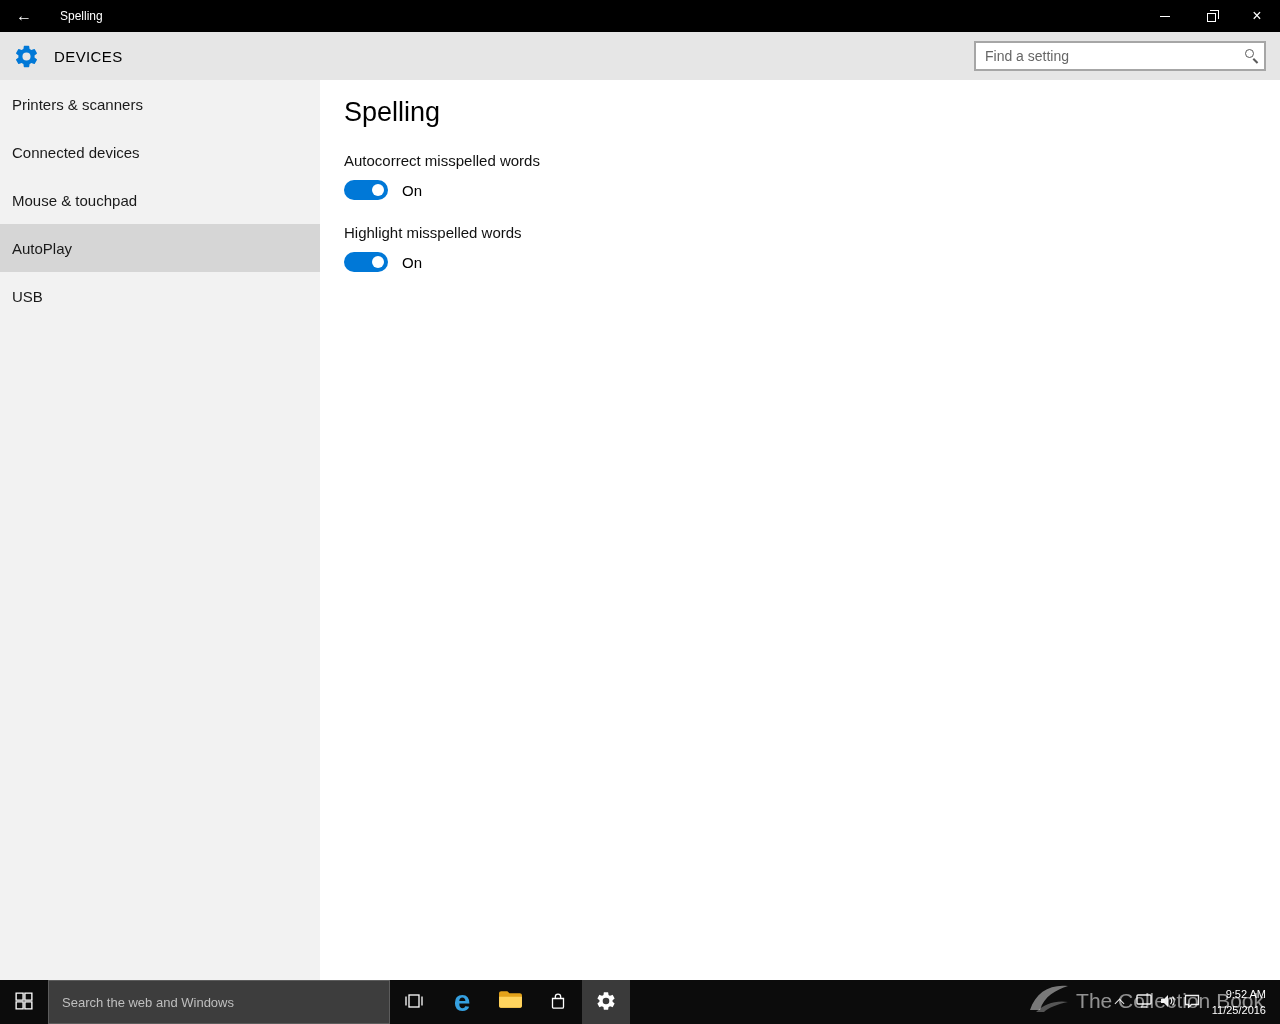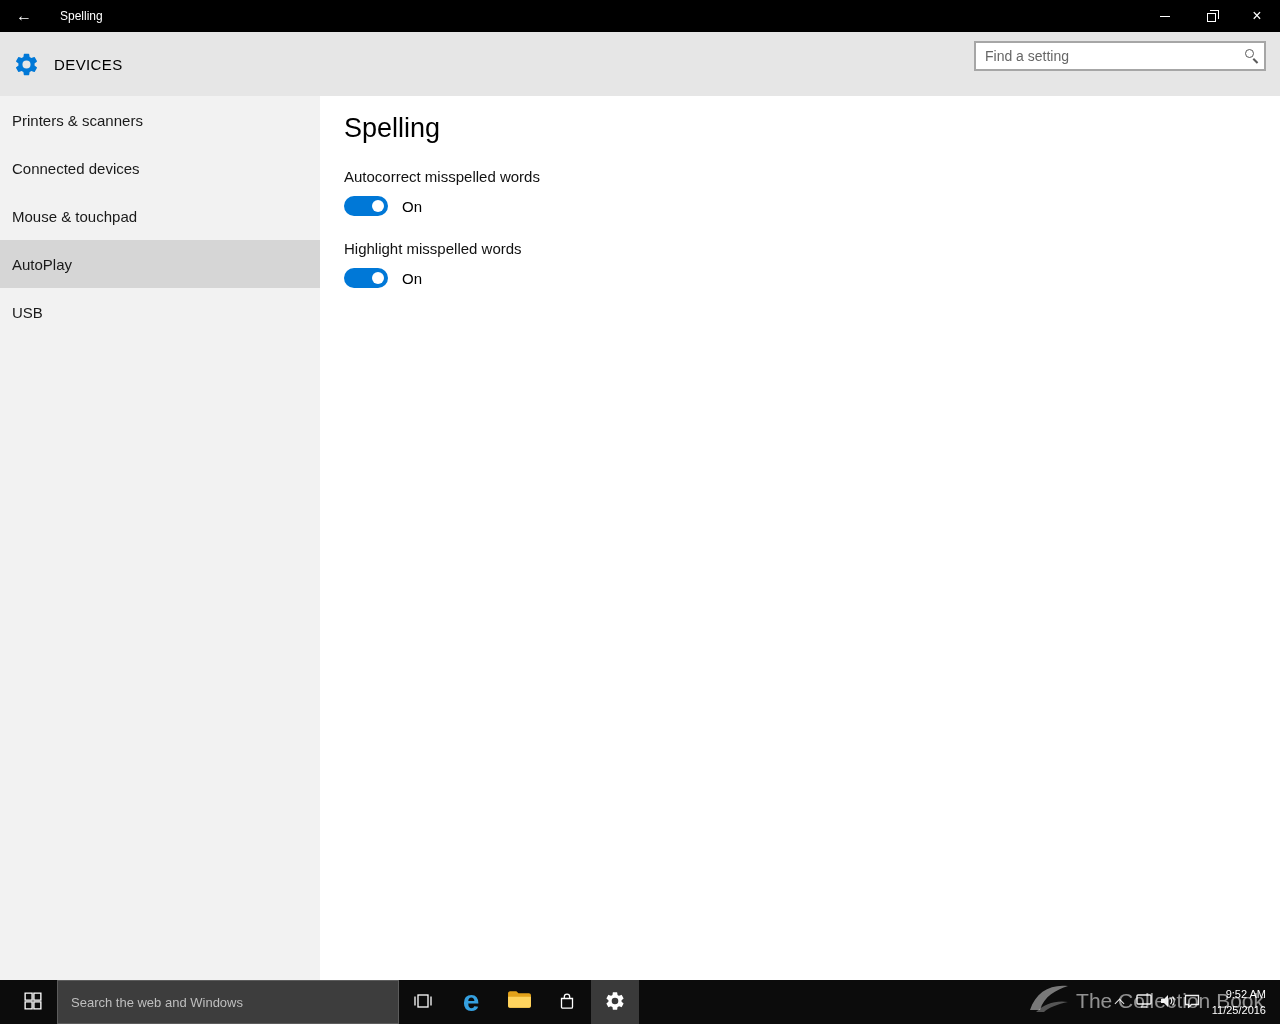--- a/index.html
+++ b/index.html
@@ -11,21 +11,21 @@
   .titlebar { height:32px; background:#000; color:#fff; display:flex; align-items:center; flex:0 0 auto; }
   .back-btn { width:48px; height:32px; background:transparent; border:none; color:#fff; font-size:16px; cursor:pointer; }
   .tb-title { font-size:12px; margin-left:12px; }
   .caption-buttons { margin-left:auto; display:flex; height:100%; }
   .cap-btn { width:46px; height:32px; display:flex; align-items:center; justify-content:center; background:transparent; border:none; color:#fff; cursor:pointer; font-size:16px; }
   .glyph-min { width:10px; height:1px; background:#fff; display:block; }
   .glyph-restore { width:9px; height:9px; border:1px solid #fff; position:relative; display:block; margin-top:2px; }
   .glyph-restore::before { content:""; position:absolute; top:-4px; left:2px; width:8px; height:8px; border-top:1px solid #fff; border-right:1px solid #fff; }
 
   
-  .header { height:64px; background:#e6e6e6; display:flex; align-items:center; position:relative; flex:0 0 auto; }
+  .header { height:48px; background:#e6e6e6; display:flex; align-items:center; position:relative; flex:0 0 auto; }
   .gear-wrap { margin-left:13px; display:flex; align-items:center; }
   .page-title { margin-left:14px; font-size:15px; letter-spacing:.4px; color:#000; }
   .find-box { position:absolute; right:14px; top:9px; width:292px; height:30px; background:#fff; border:2px solid #a6a6a6; }
   .find-box input { width:100%; height:100%; border:none; outline:none; padding:0 30px 0 9px; font-size:14px; color:#333; font-family:"Liberation Sans",sans-serif; background:transparent; }
   .find-box input::placeholder { color:#666; opacity:1; }
   .mag { position:absolute; right:10px; top:6px; width:9px; height:9px; border:1.5px solid #595959; border-radius:50%; cursor:pointer; }
   .mag::after { content:""; position:absolute; left:8px; top:8px; width:6px; height:1.5px; background:#595959; transform:rotate(45deg); transform-origin:0 0; }
 
   
   .app-body { flex:1 1 auto; display:flex; background:#fff; min-height:0; }
@@ -37,21 +37,21 @@
   .content { flex:1; padding-left:24px; }
   .section-title { font-size:27px; font-weight:300; color:#000; margin-top:17px; }
   .setting { margin-top:24px; }
   .setting-label { font-size:15px; color:#111; }
   .toggle-row { margin-top:11px; display:flex; align-items:center; }
   .toggle { width:44px; height:20px; border-radius:10px; background:var(--accent,#0078d7); position:relative; cursor:pointer; flex:0 0 auto; }
   .toggle .knob { position:absolute; right:4px; top:4px; width:12px; height:12px; border-radius:50%; background:#fff; }
   .toggle-state { margin-left:14px; font-size:15px; color:#000; }
 
   
-  .taskbar { height:44px; flex:0 0 44px; background:#0c0c0c; display:flex; align-items:stretch; position:relative;padding-left:9px; }
+  .taskbar { height:44px; flex:0 0 44px; background:#0c0c0c; display:flex; align-items:stretch; position:relative; }
   .tb-btn { width:48px; display:flex; align-items:center; justify-content:center; background:transparent; border:none; cursor:pointer; }
   .tb-btn.active { background:#3a3a3a; }
   .tb-search { width:342px; flex:0 0 342px; position:relative; }
   .tb-search input { width:100%; height:100%; background:#3d3d3d; border:1px solid #5c5c5c; color:#ccc; font-size:13px; padding:0 13px; outline:none; font-family:"Liberation Sans",sans-serif; }
   .tb-search input::placeholder { color:#bfbfbf; opacity:1; }
   .edge-e { color:var(--edge-blue,#35a0e0); font-size:30px; font-weight:bold; line-height:1; margin-top:-3px; }
   .tray { margin-left:auto; display:flex; align-items:center; padding-right:4px; }
   .tray-icon { width:24px; height:44px; display:flex; align-items:center; justify-content:center; background:transparent; border:none; cursor:pointer; }
   .chev { width:7px; height:7px; border-left:1.5px solid #e8e8e8; border-top:1.5px solid #e8e8e8; transform:rotate(45deg); margin-top:3px; }
   .clock { padding:0 10px 0 8px; text-align:right; color:#fff; font-size:11px; line-height:1.5; cursor:pointer; }

